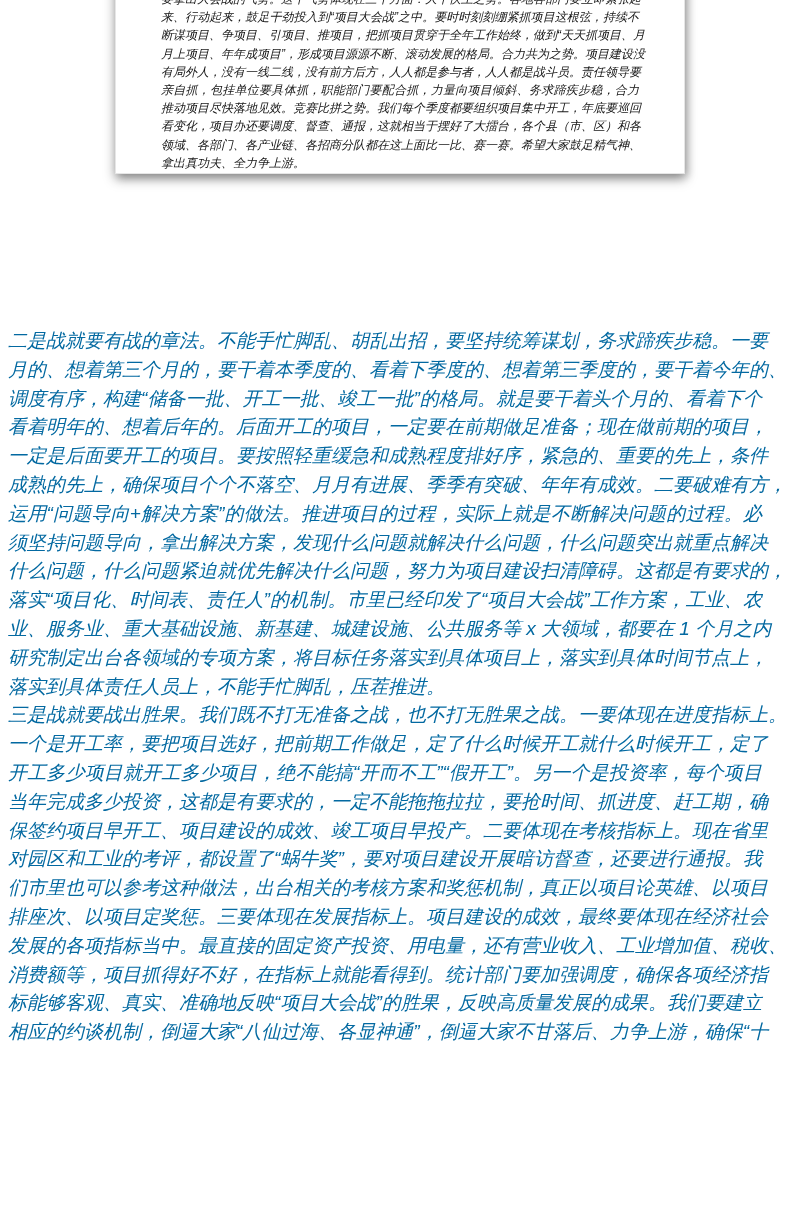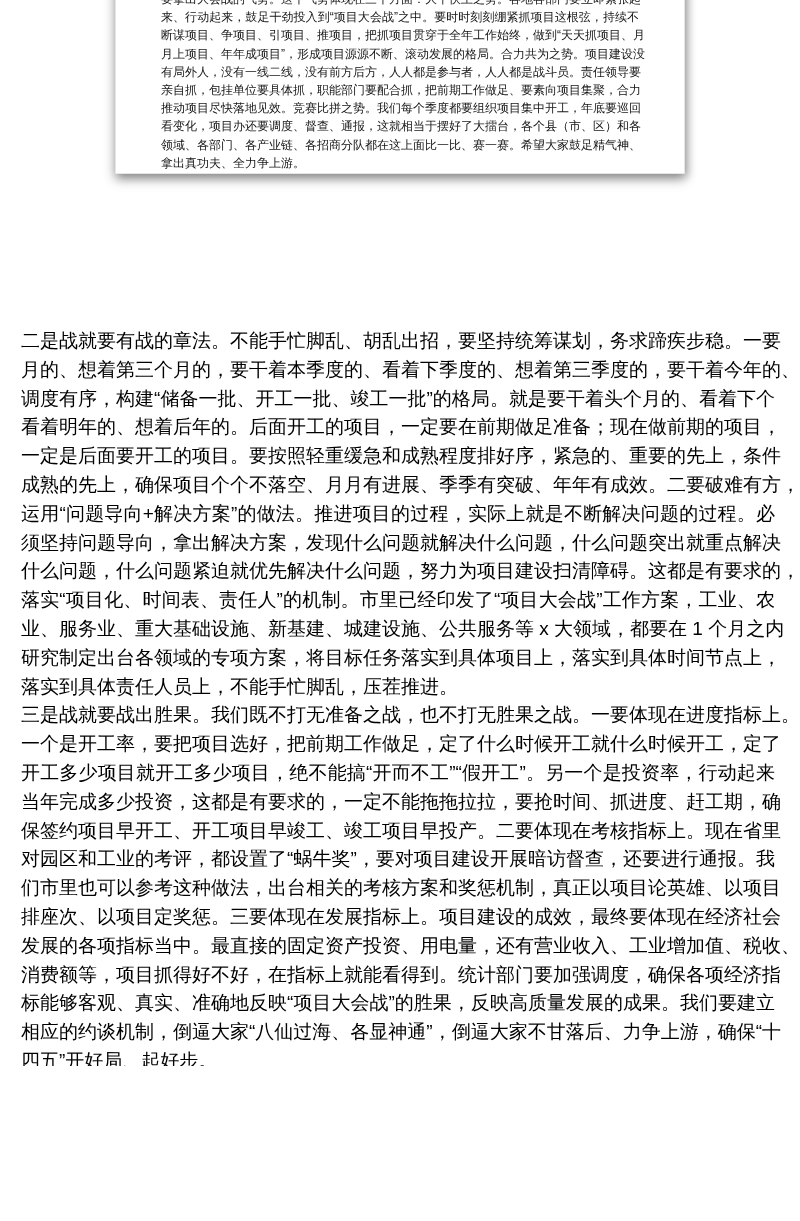--- a/index.html
+++ b/index.html
@@ -1,53 +1,53 @@
 <!DOCTYPE html>
 <html><head>
 <meta charset="utf-8">
 <style>
   html,body{margin:0;padding:0;background:#ffffff;}
   body{font-family:"Liberation Sans","DejaVu Sans",sans-serif;}
-  #page{position:relative;width:800px;height:1066px;background:#ffffff;overflow:hidden;}
+  #page{position:relative;width:800px;height:1066px;background:#ffffff;overflow:hidden;font-style:italic;}
 
   
   .paper{
     position:absolute;left:115px;top:-46px;width:568px;height:218px;
     background:#ffffff;border:1px solid #e6e6e6;
     box-shadow:0 5px 11px rgba(0,0,0,0.38), 3px 3px 8px rgba(0,0,0,0.18);
   }
   .paper-text{
     position:absolute;left:45px;right:45px;top:35px;
     font-size:12px;line-height:18.2px;color:#151515;
   }
 
   
   .article{
-    position:absolute;left:21px;top:327px;width:754px;
-    font-size:19px;line-height:28.8px;color:#000000;
+    position:absolute;left:8px;top:327px;width:754px;
+    font-size:19px;line-height:28.8px;color:#0369a1;
   }
   .paragraph{margin:0;}
 
   
   .tline{text-align:justify;text-align-last:justify;white-space:nowrap;}
   .tline-final{text-align-last:left;}
 </style>
 </head>
 <body>
 
 <div id="page">
 
   <div class="paper">
     <div class="paper-text">
         <div class="tline">要拿出大会战的气势。这个气势体现在三个方面：大干快上之势。各地各部门要立即紧张起</div>
         <div class="tline">来、行动起来，鼓足干劲投入到“项目大会战”之中。要时时刻刻绷紧抓项目这根弦，持续不</div>
         <div class="tline">断谋项目、争项目、引项目、推项目，把抓项目贯穿于全年工作始终，做到“天天抓项目、月</div>
         <div class="tline">月上项目、年年成项目”，形成项目源源不断、滚动发展的格局。合力共为之势。项目建设没</div>
         <div class="tline">有局外人，没有一线二线，没有前方后方，人人都是参与者，人人都是战斗员。责任领导要</div>
-        <div class="tline">亲自抓，包挂单位要具体抓，职能部门要配合抓，把前期工作做足、要素向项目集聚，合力</div>
+        <div class="tline">亲自抓，包挂单位要具体抓，职能部门要配合抓，力量向项目倾斜、务求蹄疾步稳，合力</div>
         <div class="tline">推动项目尽快落地见效。竞赛比拼之势。我们每个季度都要组织项目集中开工，年底要巡回</div>
         <div class="tline">看变化，项目办还要调度、督查、通报，这就相当于摆好了大擂台，各个县（市、区）和各</div>
         <div class="tline">领域、各部门、各产业链、各招商分队都在这上面比一比、赛一赛。希望大家鼓足精气神、</div>
         <div class="tline tline-final">拿出真功夫、全力争上游。</div>
       </div>
   </div>
 
   <div class="article">
     <div class="paragraph">
         <div class="tline">二是战就要有战的章法。不能手忙脚乱、胡乱出招，要坚持统筹谋划，务求蹄疾步稳。一要</div>
@@ -60,27 +60,26 @@
         <div class="tline">须坚持问题导向，拿出解决方案，发现什么问题就解决什么问题，什么问题突出就重点解决</div>
         <div class="tline">什么问题，什么问题紧迫就优先解决什么问题，努力为项目建设扫清障碍。这都是有要求的，</div>
         <div class="tline">落实“项目化、时间表、责任人”的机制。市里已经印发了“项目大会战”工作方案，工业、农</div>
         <div class="tline">业、服务业、重大基础设施、新基建、城建设施、公共服务等 x 大领域，都要在 1 个月之内</div>
         <div class="tline">研究制定出台各领域的专项方案，将目标任务落实到具体项目上，落实到具体时间节点上，</div>
         <div class="tline tline-final">落实到具体责任人员上，不能手忙脚乱，压茬推进。</div>
       </div>
     <div class="paragraph">
         <div class="tline">三是战就要战出胜果。我们既不打无准备之战，也不打无胜果之战。一要体现在进度指标上。</div>
         <div class="tline">一个是开工率，要把项目选好，把前期工作做足，定了什么时候开工就什么时候开工，定了</div>
-        <div class="tline">开工多少项目就开工多少项目，绝不能搞“开而不工”“假开工”。另一个是投资率，行动起来</div>
+        <div class="tline">开工多少项目就开工多少项目，绝不能搞“开而不工”“假开工”。另一个是投资率，每个项目</div>
         <div class="tline">当年完成多少投资，这都是有要求的，一定不能拖拖拉拉，要抢时间、抓进度、赶工期，确</div>
-        <div class="tline">保签约项目早开工、开工项目早竣工、竣工项目早投产。二要体现在考核指标上。现在省里</div>
+        <div class="tline">保签约项目早开工、项目建设的成效、竣工项目早投产。二要体现在考核指标上。现在省里</div>
         <div class="tline">对园区和工业的考评，都设置了“蜗牛奖”，要对项目建设开展暗访督查，还要进行通报。我</div>
         <div class="tline">们市里也可以参考这种做法，出台相关的考核方案和奖惩机制，真正以项目论英雄、以项目</div>
         <div class="tline">排座次、以项目定奖惩。三要体现在发展指标上。项目建设的成效，最终要体现在经济社会</div>
         <div class="tline">发展的各项指标当中。最直接的固定资产投资、用电量，还有营业收入、工业增加值、税收、</div>
         <div class="tline">消费额等，项目抓得好不好，在指标上就能看得到。统计部门要加强调度，确保各项经济指</div>
         <div class="tline">标能够客观、真实、准确地反映“项目大会战”的胜果，反映高质量发展的成果。我们要建立</div>
         <div class="tline">相应的约谈机制，倒逼大家“八仙过海、各显神通”，倒逼大家不甘落后、力争上游，确保“十</div>
-        <div class="tline tline-final">四五”开好局、起好步。</div>
       </div>
   </div>
 
 </div>
 
 </body></html>

